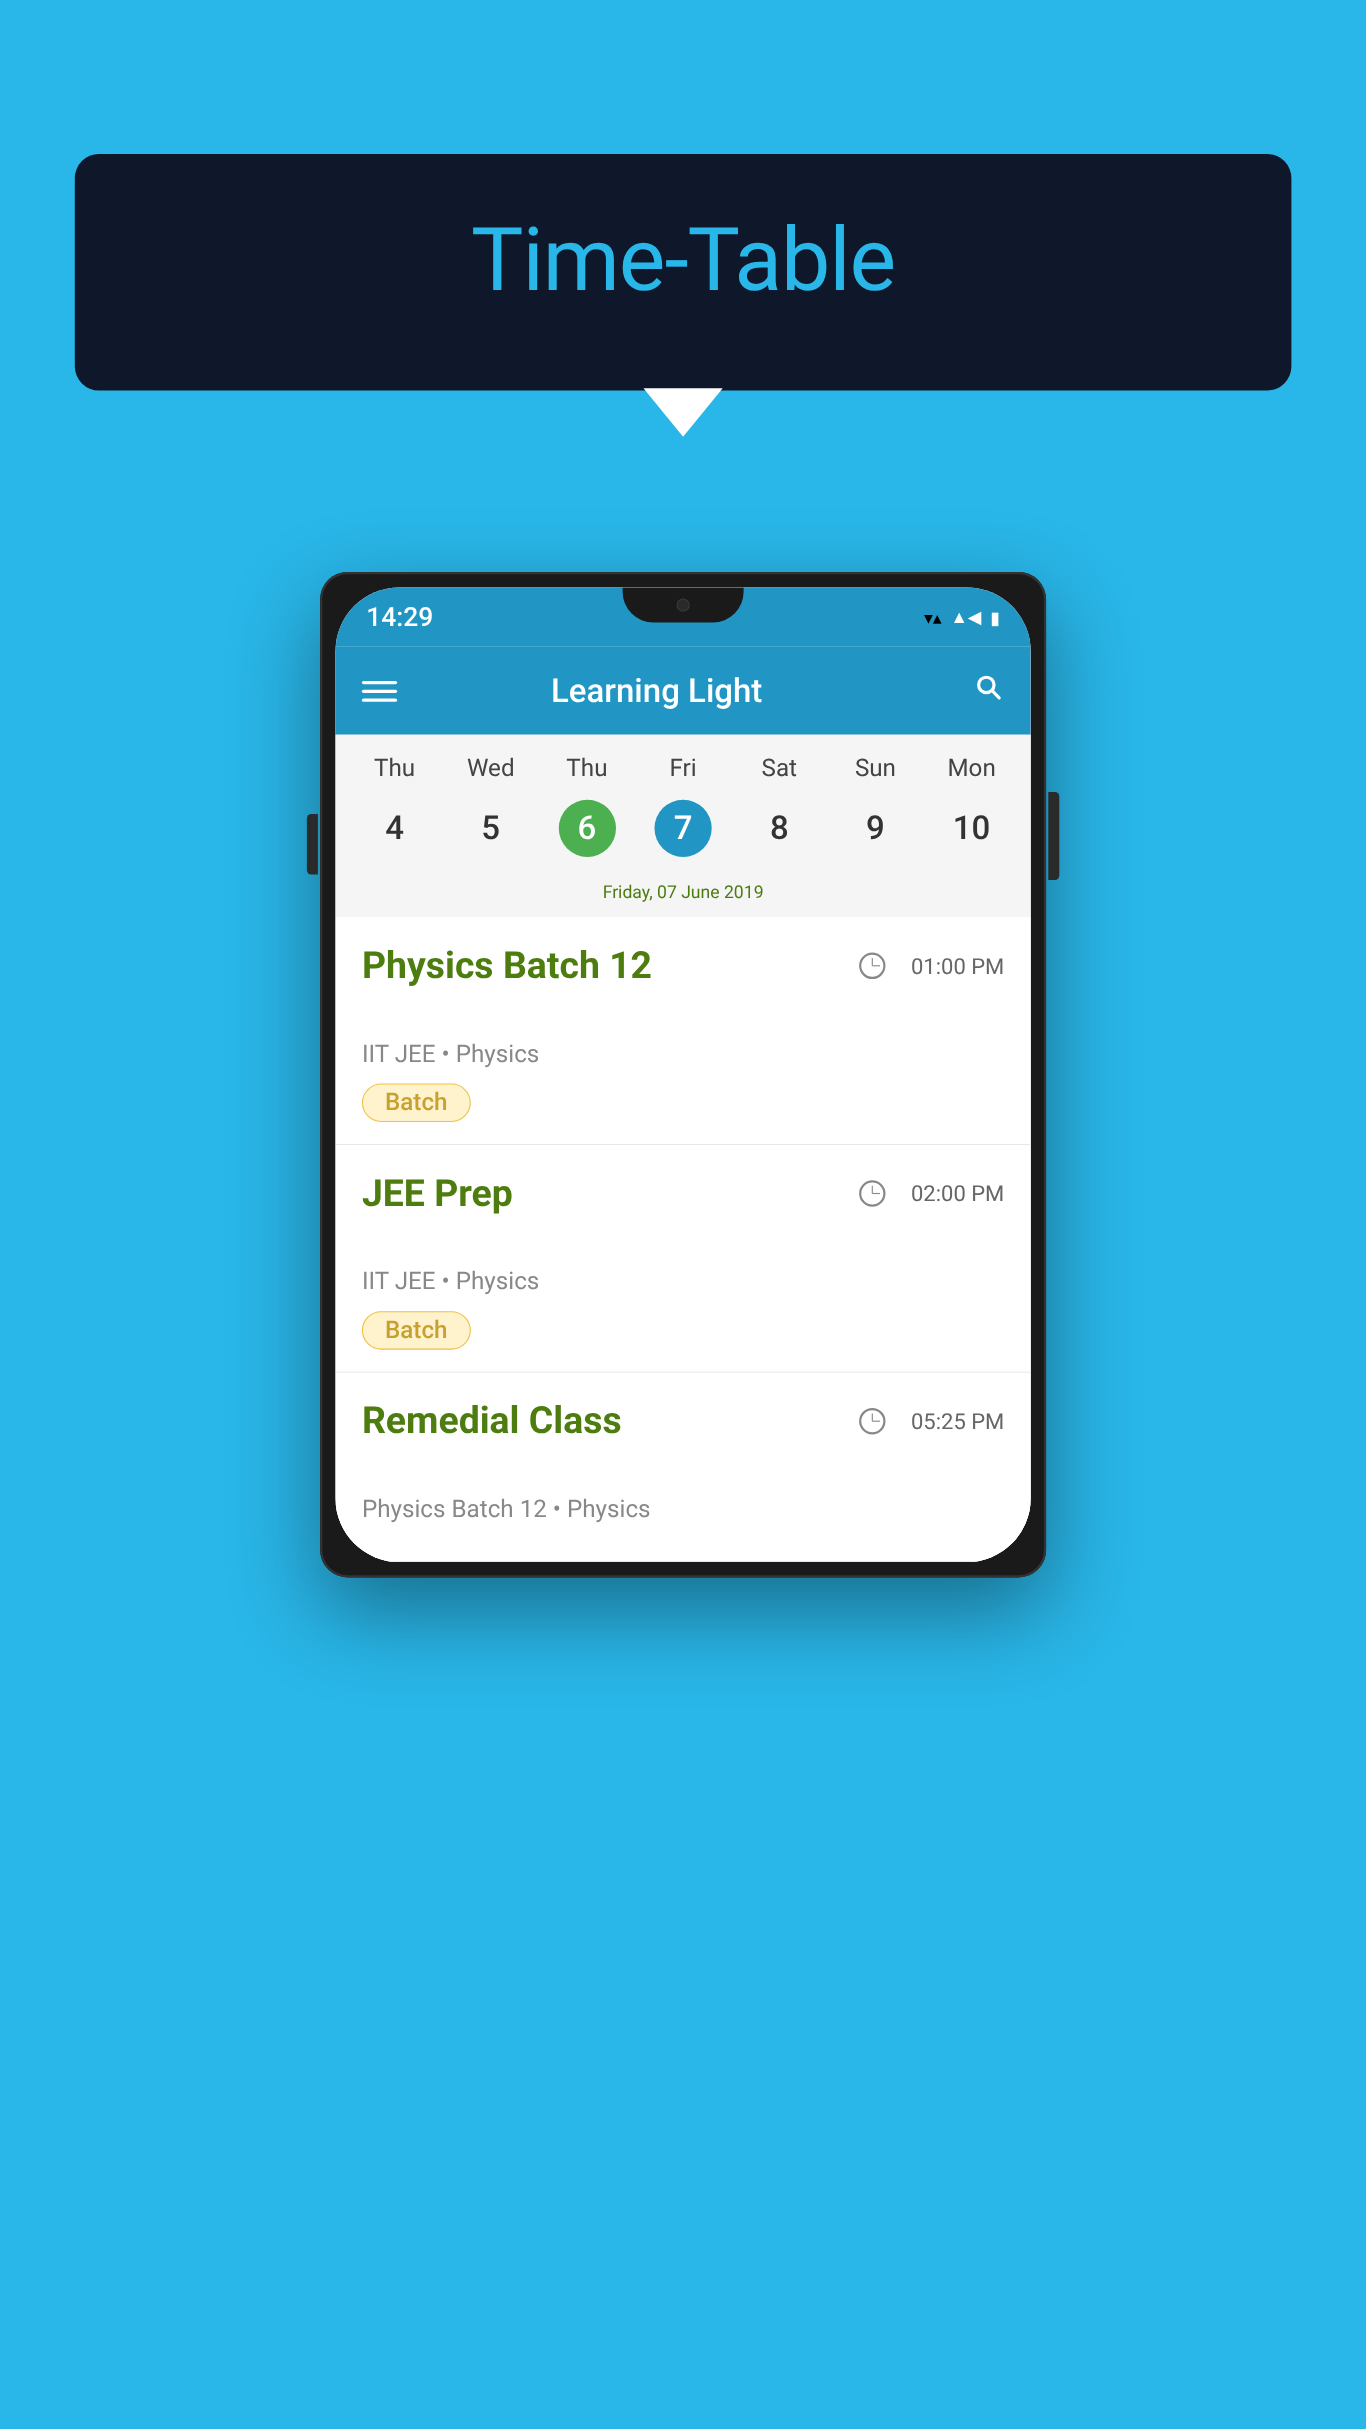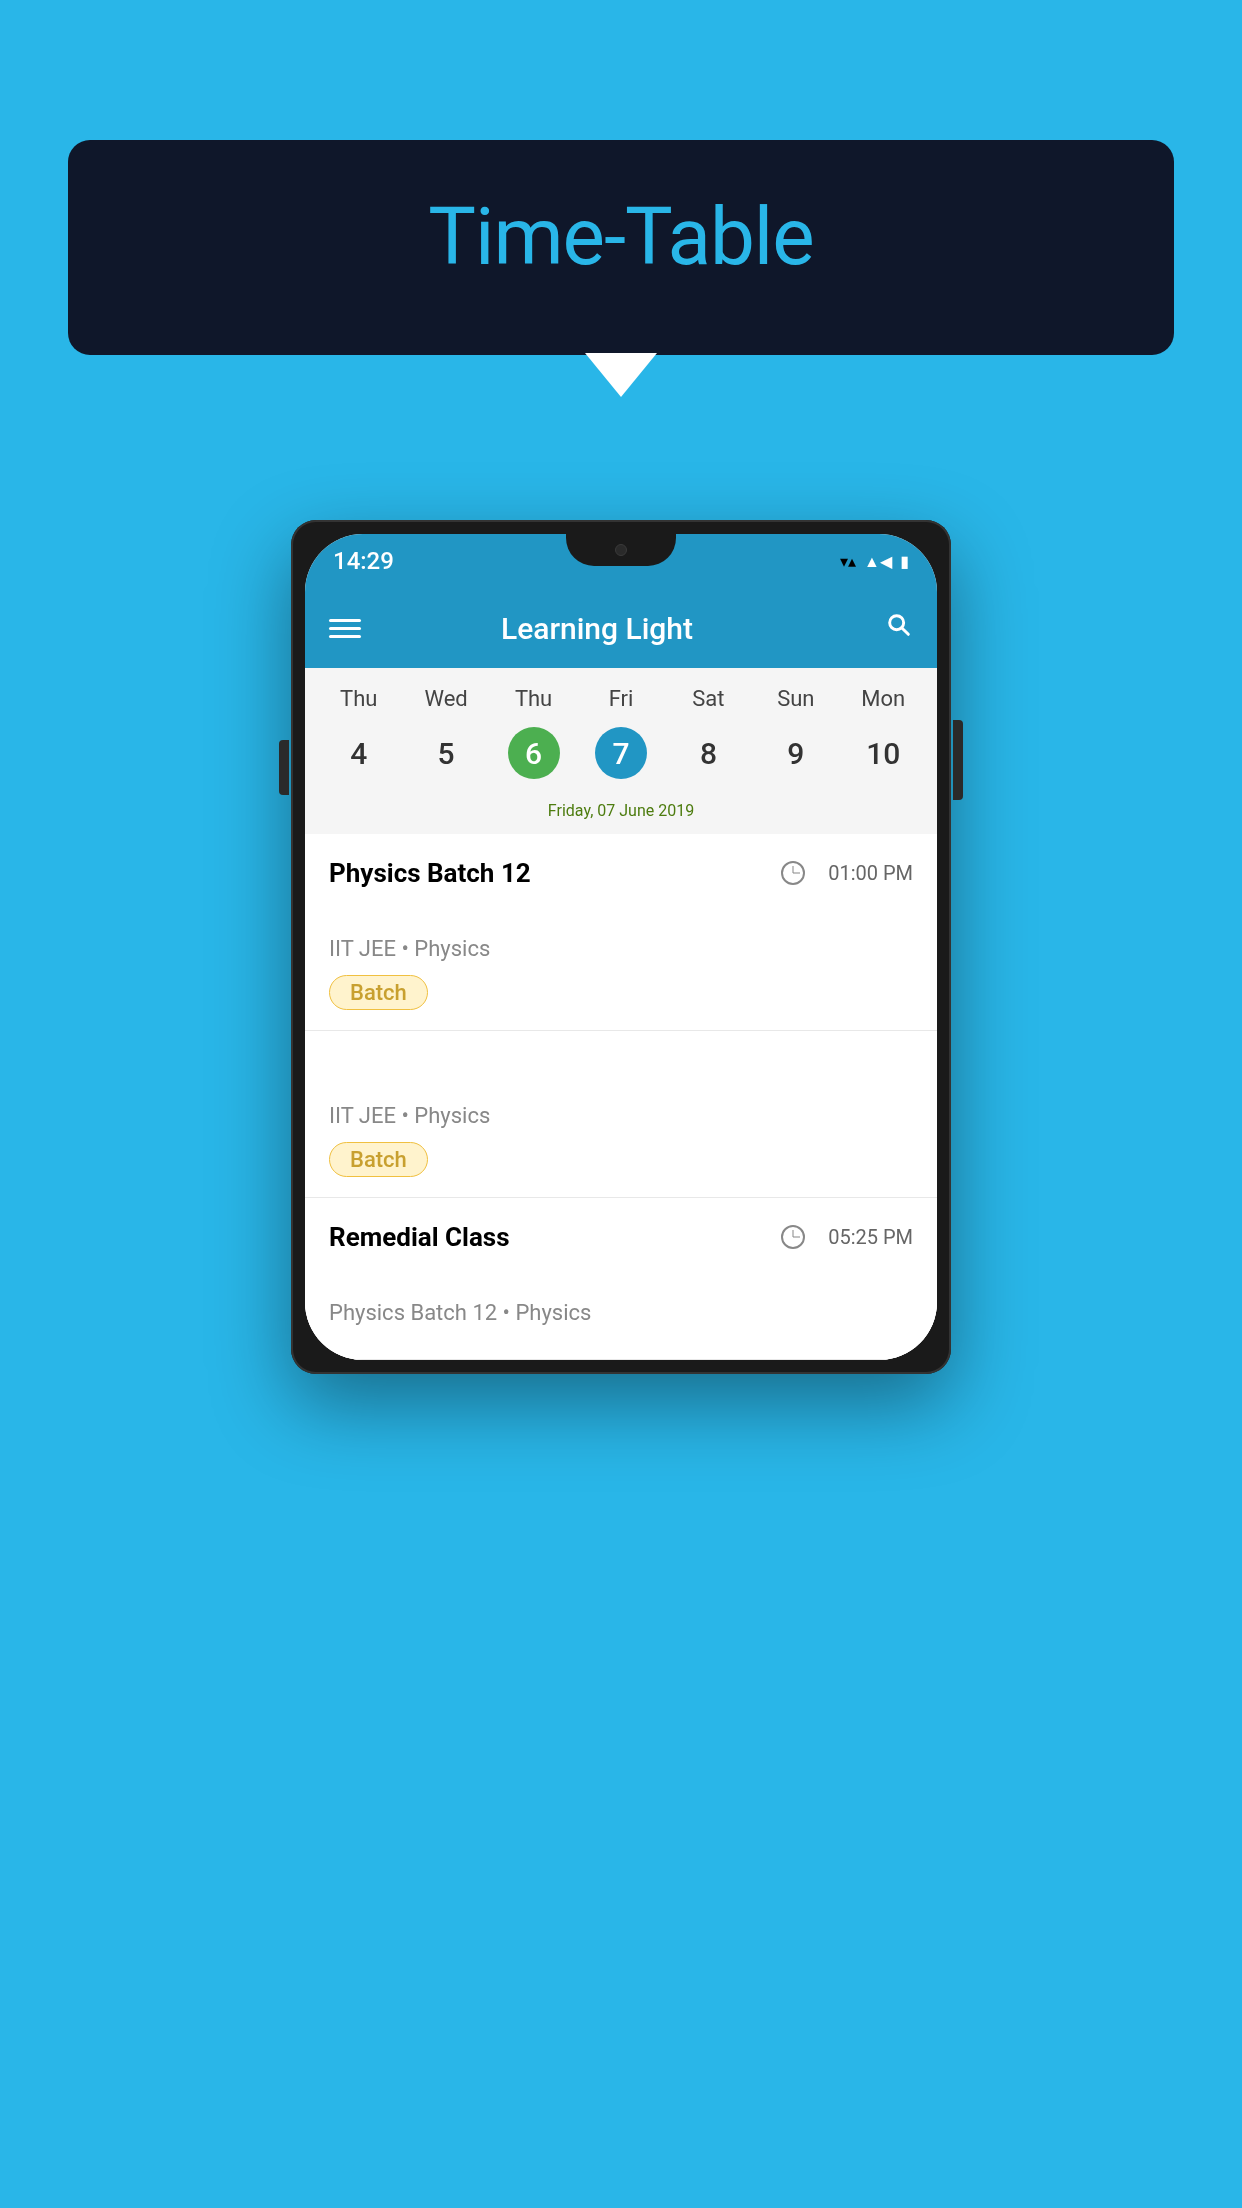--- a/index.html
+++ b/index.html
@@ -271,23 +271,23 @@
     }
 
     .schedule-item-header {
       display: flex;
       justify-content: space-between;
       align-items: center;
       margin-bottom: 8px;
     }
 
     .schedule-name {
-      font-size: 26px;
+      font-size: 34px;
       font-weight: 700;
-      color: #000000;
+      color: #4d7c0f;
     }
 
     .schedule-time {
       display: flex;
       align-items: center;
       gap: 23px;
       color: #666;
       font-size: 20px;
     }
 
@@ -427,20 +427,27 @@
               <div class="schedule-time">
                 <div class="clock-icon-inline"></div>
                 <span>01:00 PM</span>
               </div>
             </div>
             <div class="schedule-meta">IIT JEE • Physics</div>
             <span class="badge">Batch</span>
           </div>
 
           <div class="schedule-item">
+            <div class="schedule-item-header">
+              <span class="schedule-name">JEE Prep</span>
+              <div class="schedule-time">
+                <div class="clock-icon-inline"></div>
+                <span>02:00 PM</span>
+              </div>
+            </div>
             <div class="schedule-meta">IIT JEE • Physics</div>
             <span class="badge">Batch</span>
           </div>
 
           <div class="schedule-item">
             <div class="schedule-item-header">
               <span class="schedule-name">Remedial Class</span>
               <div class="schedule-time">
                 <div class="clock-icon-inline"></div>
                 <span>05:25 PM</span>

